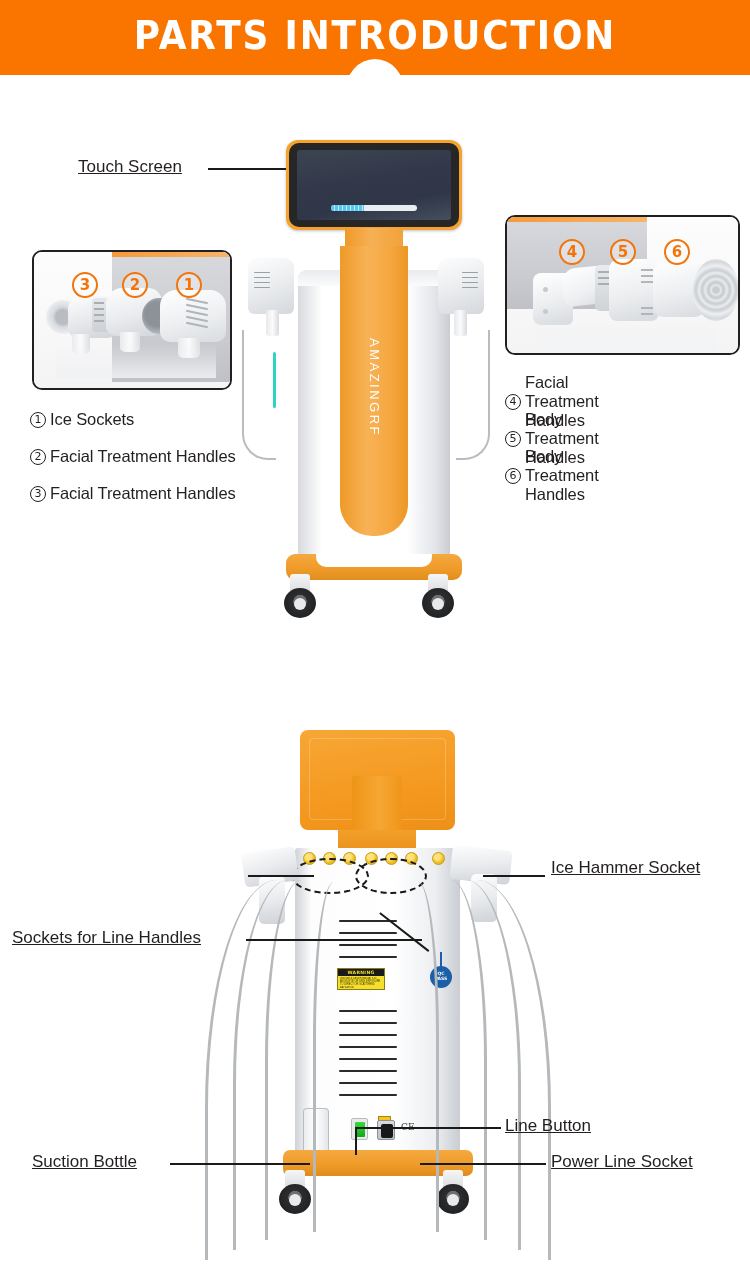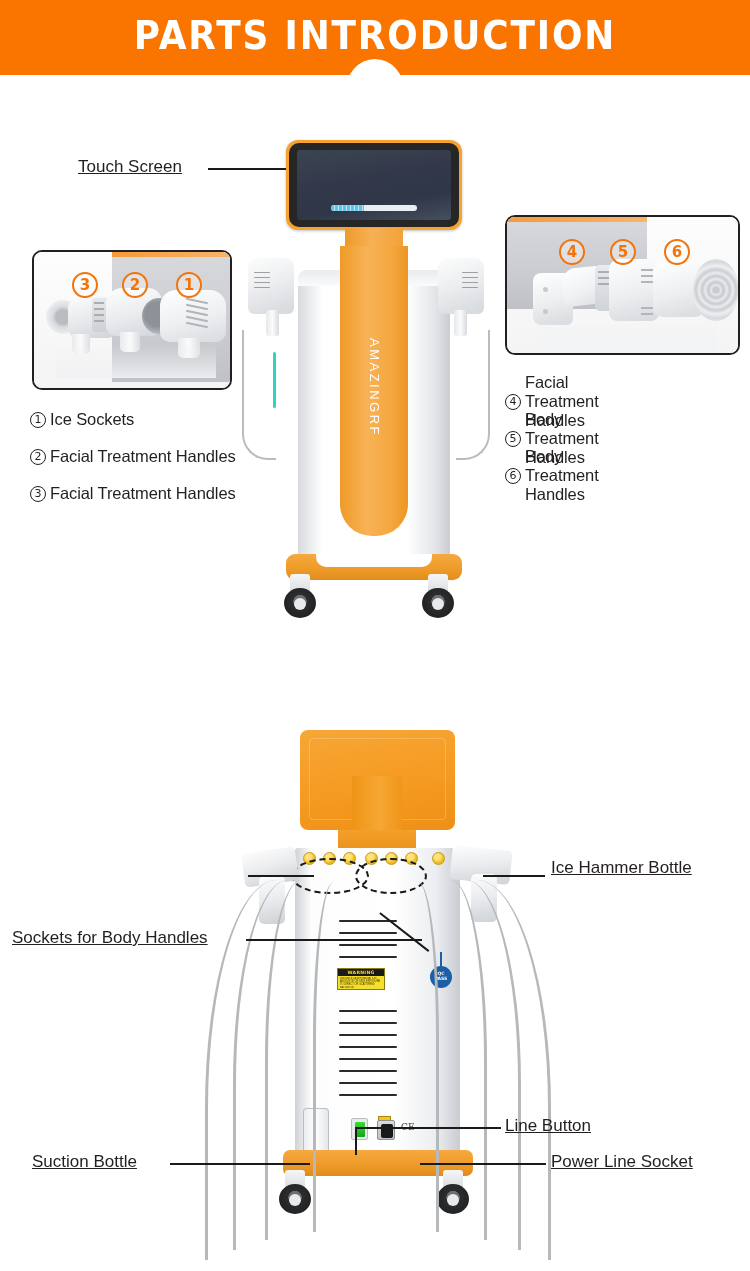--- a/index.html
+++ b/index.html
@@ -534,25 +534,25 @@
     <div class="bcable" style="left:40px; top:150px; width:72px; height:360px; border-top:none; border-right:none; border-bottom:none; border-radius:50% 0 0 0;"></div>
     <div class="bcable" style="left:88px; top:152px; width:46px; height:350px; border-top:none; border-right:none; border-bottom:none; border-radius:45% 0 0 0;"></div>
     <div class="bcable" style="left:168px; top:152px; width:46px; height:350px; border-top:none; border-left:none; border-bottom:none; border-radius:0 45% 0 0;"></div>
     <div class="bcable" style="left:190px; top:150px; width:72px; height:360px; border-top:none; border-left:none; border-bottom:none; border-radius:0 50% 0 0;"></div>
     <div class="bcable" style="left:196px; top:150px; width:100px; height:370px; border-top:none; border-left:none; border-bottom:none; border-radius:0 55% 0 0;"></div>
     <div class="bcable" style="left:202px; top:150px; width:124px; height:380px; border-top:none; border-left:none; border-bottom:none; border-radius:0 60% 0 0;"></div>
   </div>
 
   <div class="leader" style="left:248px; top:875px; width:66px;"></div>
 
-  <div class="lbl" style="left:12px; top:928px; font-size:17px;">Sockets for Body Handles</div>
+  <div class="lbl" style="left:12px; top:928px; font-size:17px;">Sockets for Line Handles</div>
   <div class="leader" style="left:246px; top:939px; width:176px;"></div>
   <div class="leader" style="left:380px; top:912px; width:62px; transform:rotate(38deg); transform-origin:left center;"></div>
 
-  <div class="lbl" style="left:551px; top:858px; font-size:17px;">Ice Hammer Bottle</div>
+  <div class="lbl" style="left:551px; top:858px; font-size:17px;">Ice Hammer Socket</div>
   <div class="leader" style="left:483px; top:875px; width:62px;"></div>
 
   <div class="lbl" style="left:32px; top:1152px; font-size:17px;">Suction Bottle</div>
   <div class="leader" style="left:170px; top:1163px; width:140px;"></div>
 
   <div class="lbl" style="left:505px; top:1116px; font-size:17px;">Line Button</div>
   <div class="leader" style="left:355px; top:1127px; width:146px;"></div>
   <div class="leader-v" style="left:355px; top:1127px; height:28px;"></div>
 
   <div class="lbl" style="left:551px; top:1152px; font-size:17px;">Power Line Socket</div>

